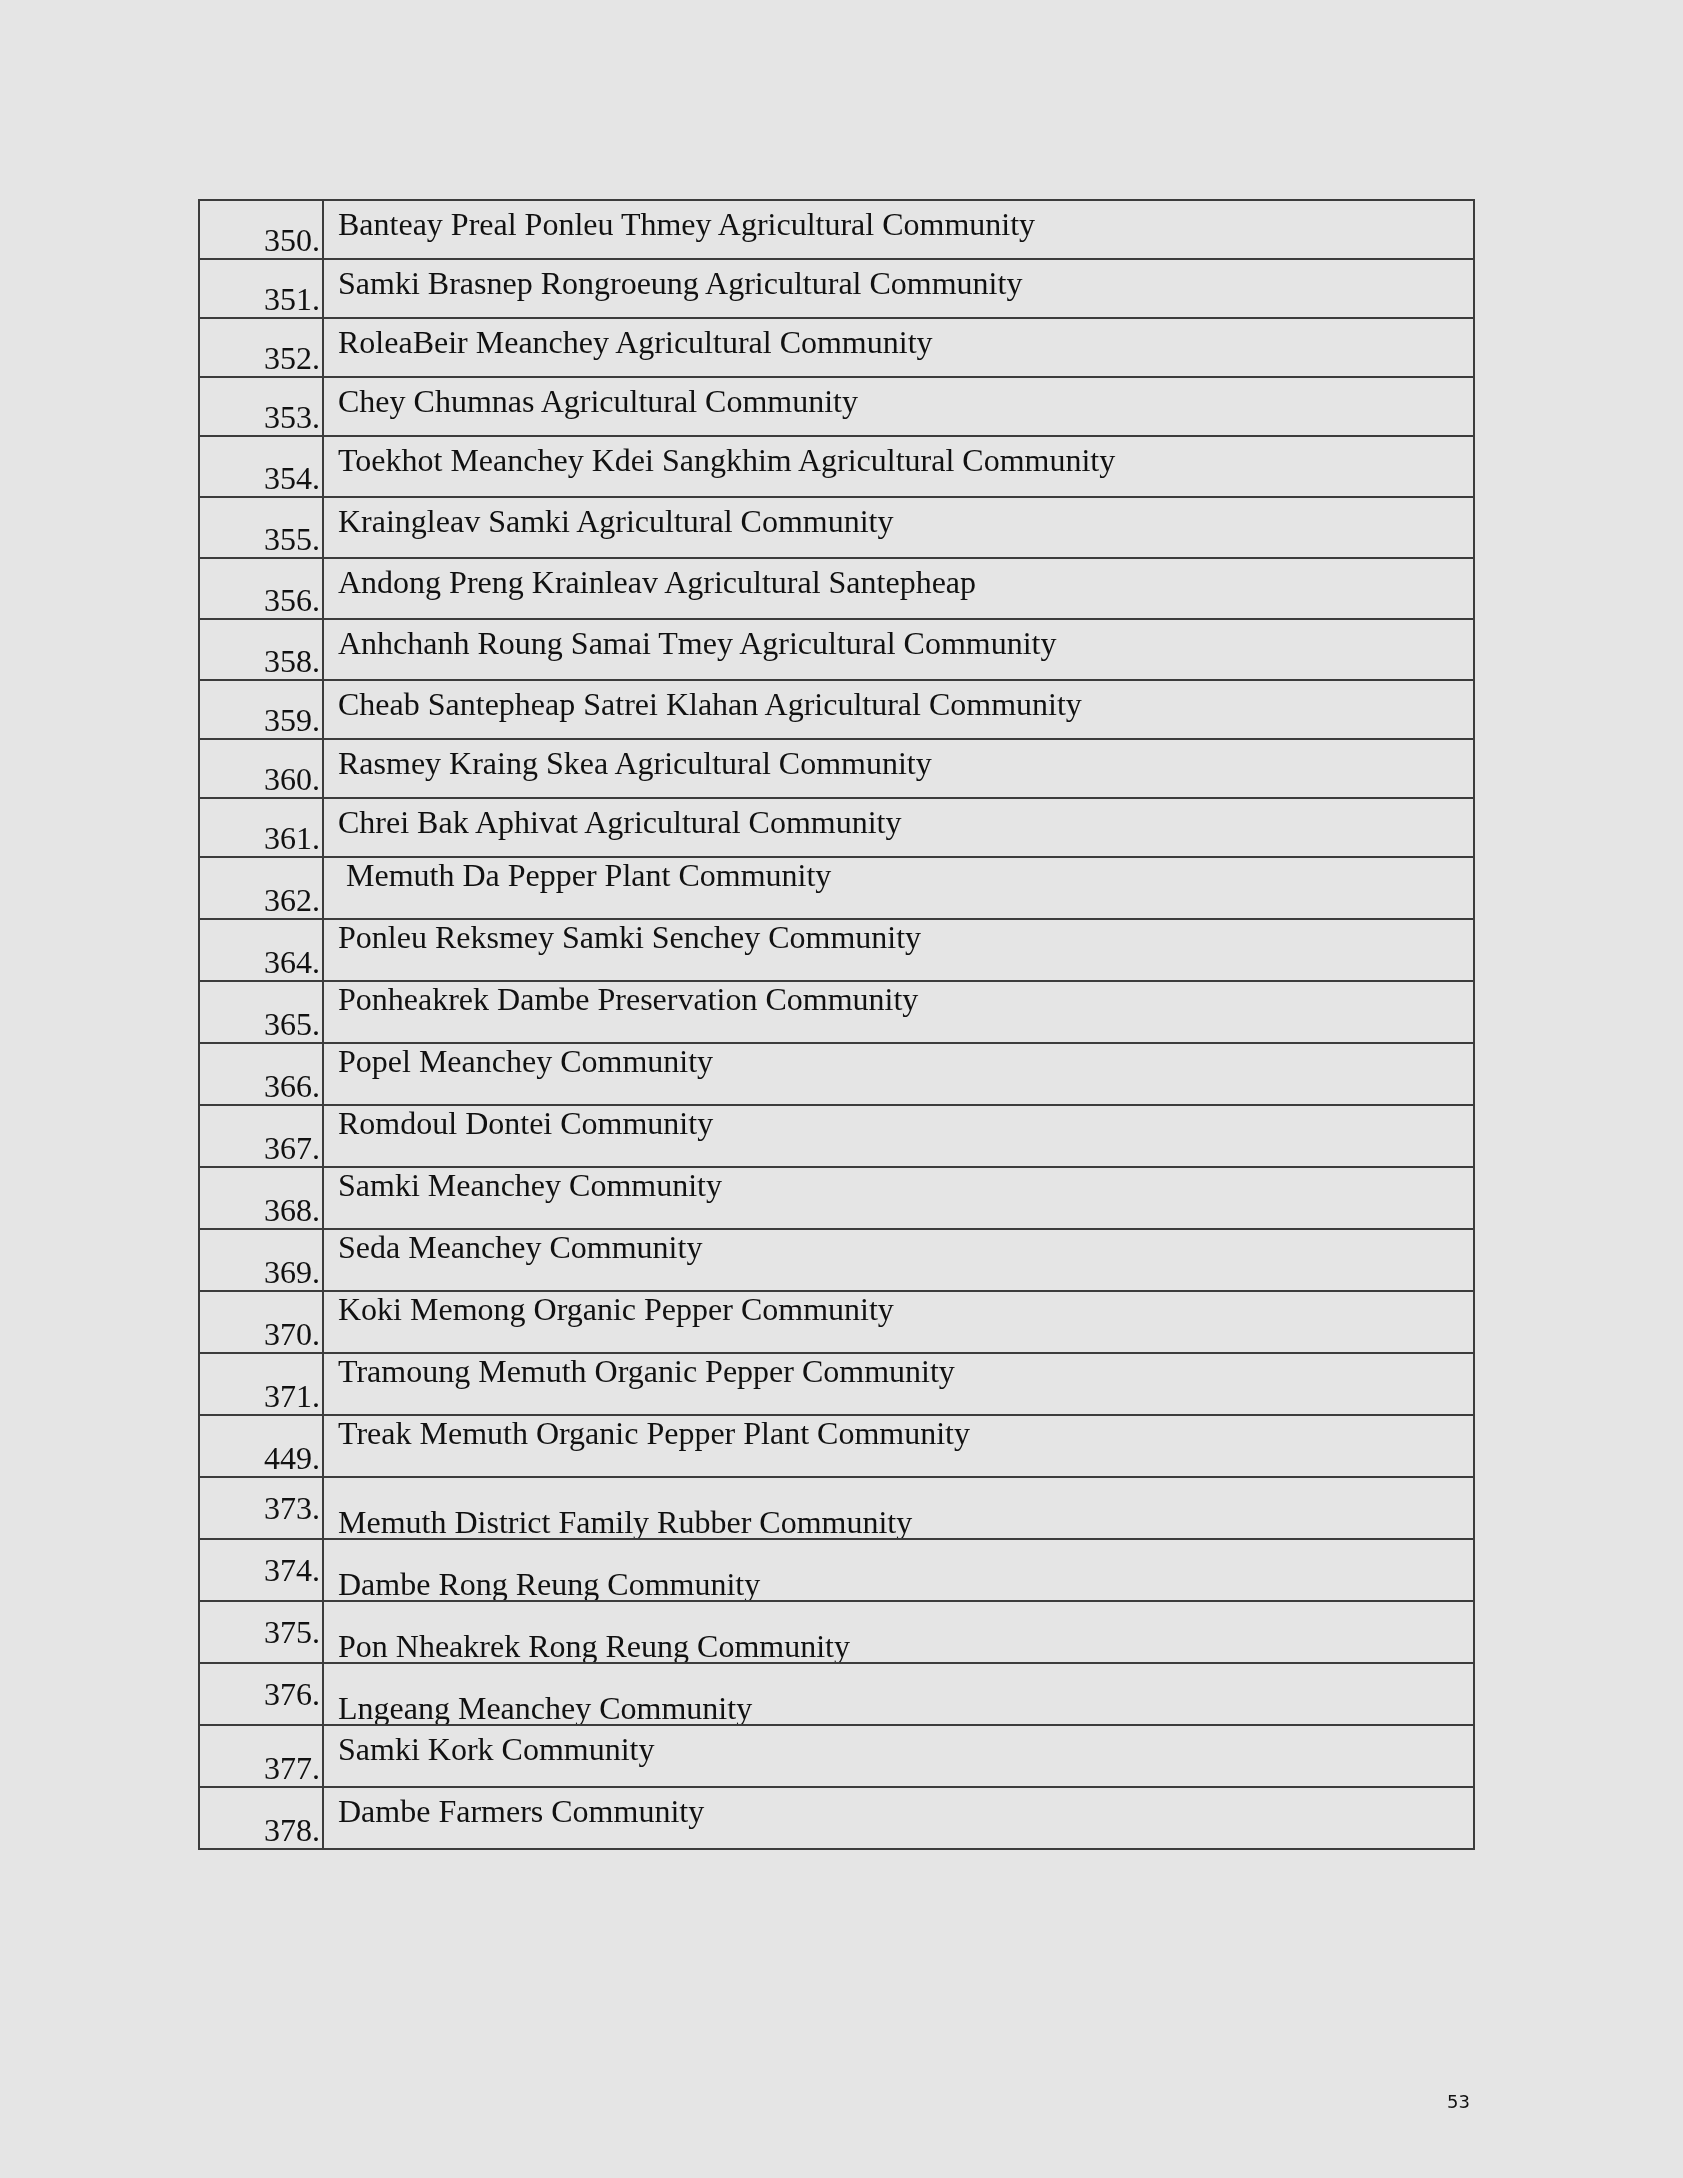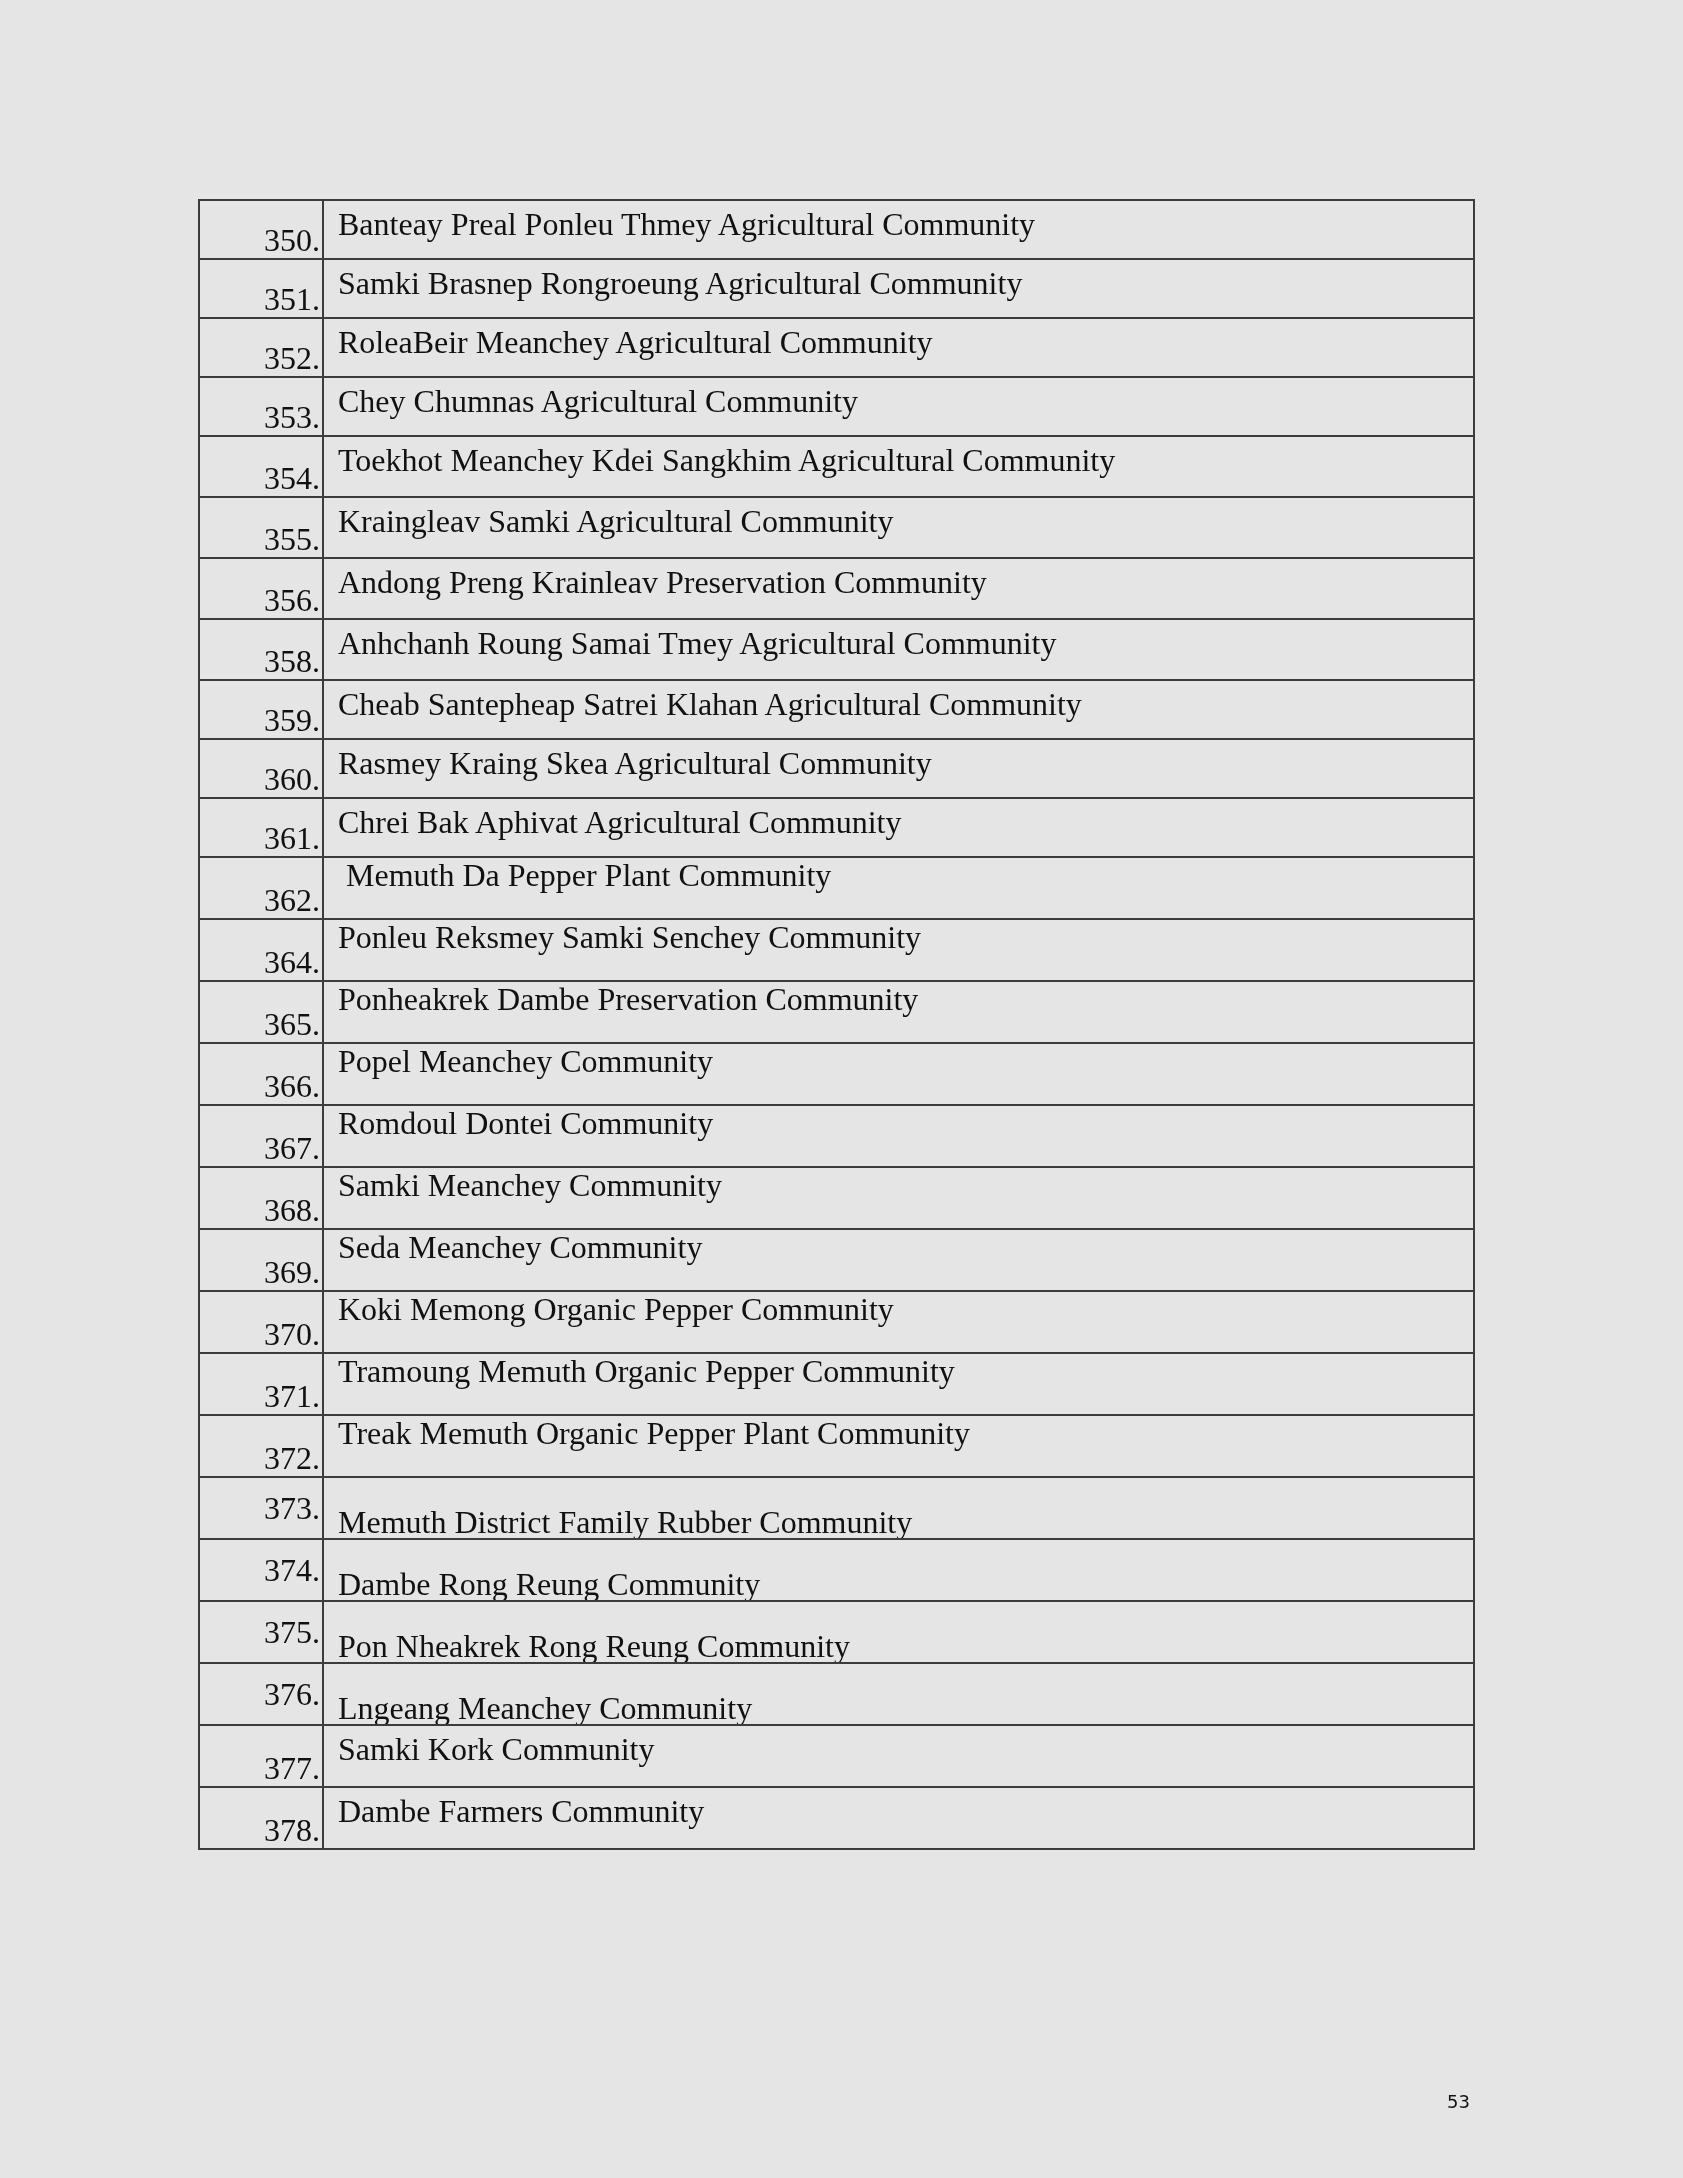--- a/index.html
+++ b/index.html
@@ -130,21 +130,21 @@
           </td>
         <td>
             <span class="name">Kraingleav Samki Agricultural Community</span>
           </td>
       </tr>
       <tr class="h61">
         <td>
             <span class="num">356.</span>
           </td>
         <td>
-            <span class="name">Andong Preng Krainleav Preservation Community</span>
+            <span class="name">Andong Preng Krainleav Agricultural Santepheap</span>
           </td>
       </tr>
       <tr class="h61">
         <td>
             <span class="num">358.</span>
           </td>
         <td>
             <span class="name">Anhchanh Roung Samai Tmey Agricultural Community</span>
           </td>
       </tr>
@@ -239,21 +239,21 @@
       <tr class="h63 mid">
         <td>
             <span class="num">371.</span>
           </td>
         <td>
             <span class="name">Tramoung Memuth Organic Pepper Community</span>
           </td>
       </tr>
       <tr class="h63 mid">
         <td>
-            <span class="num">372.</span>
+            <span class="num">449.</span>
           </td>
         <td>
             <span class="name">Treak Memuth Organic Pepper Plant Community</span>
           </td>
       </tr>
       <tr class="h63 low">
         <td>
             <span class="num">373.</span>
           </td>
         <td>

